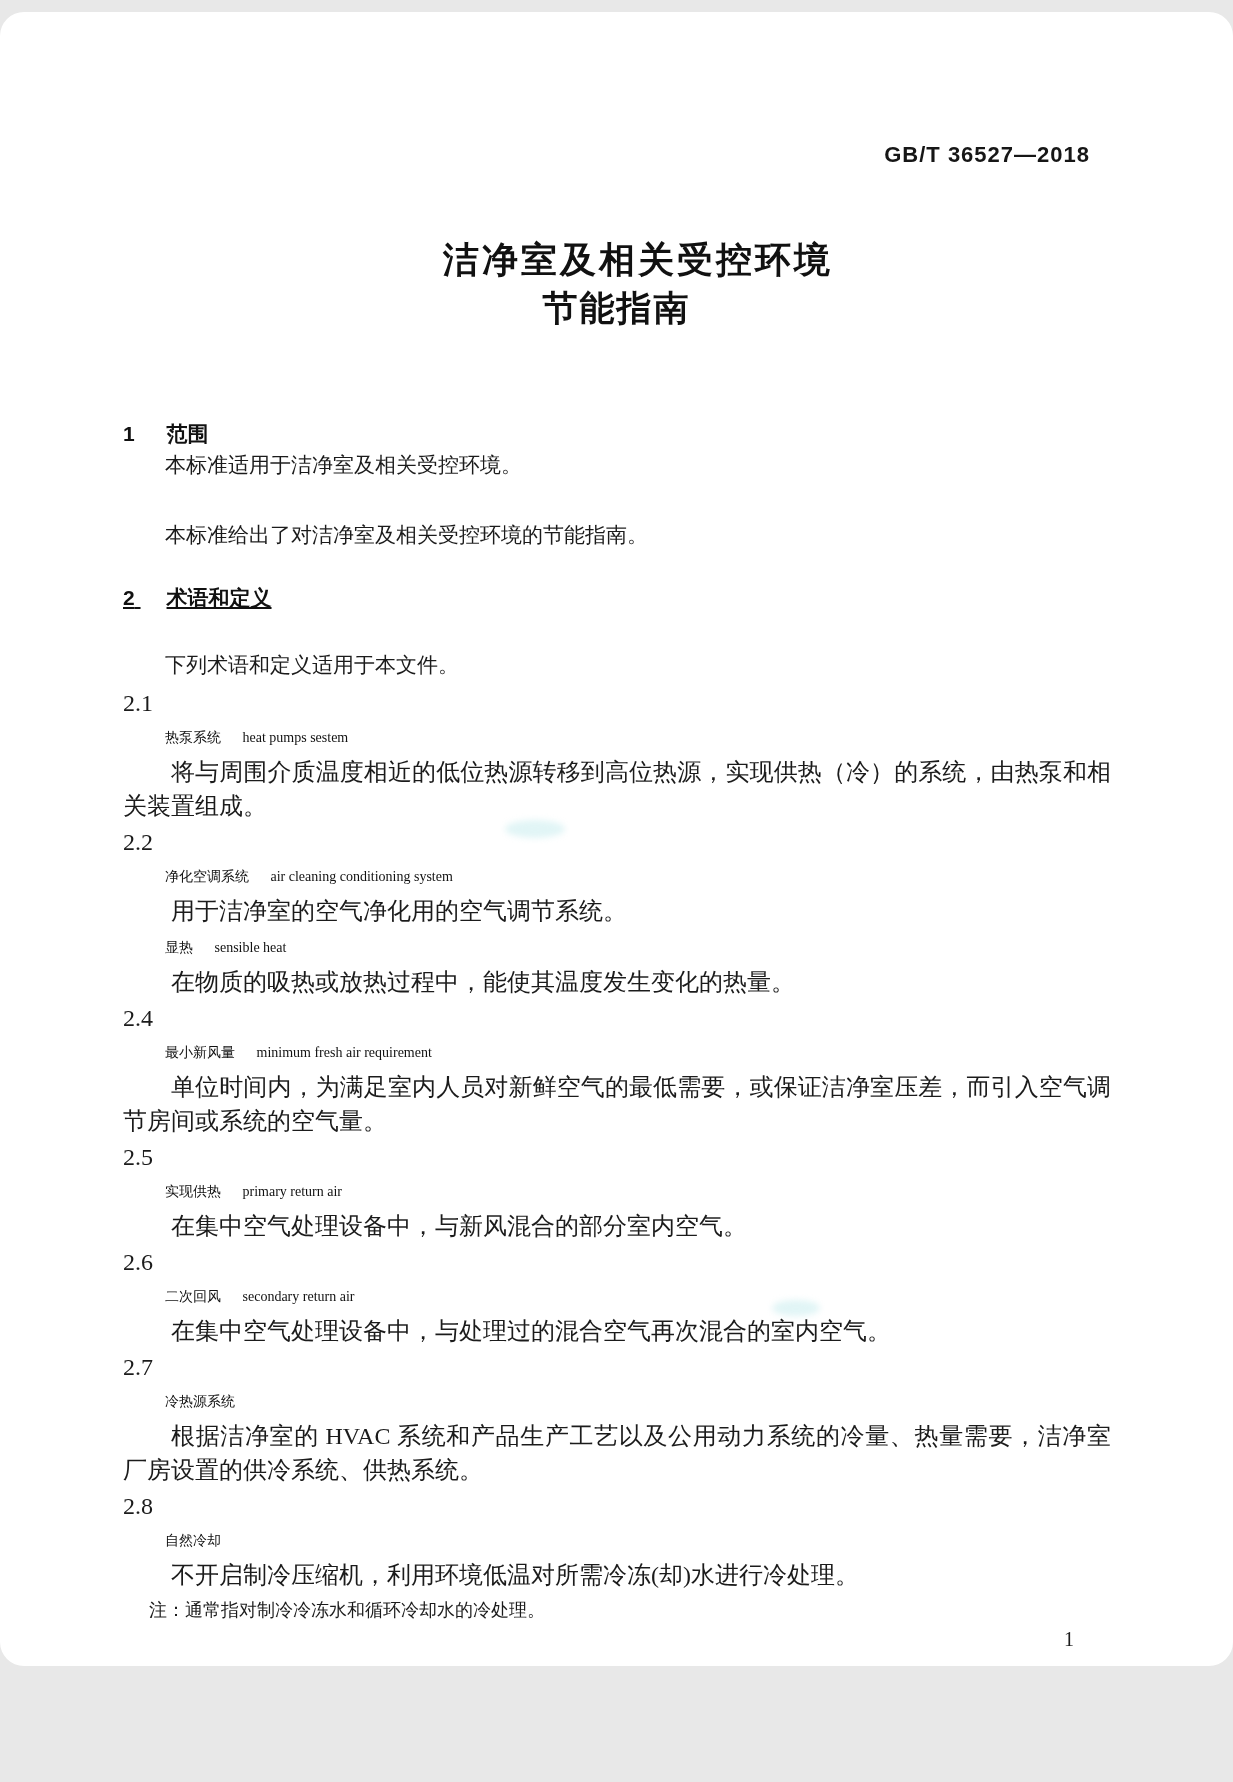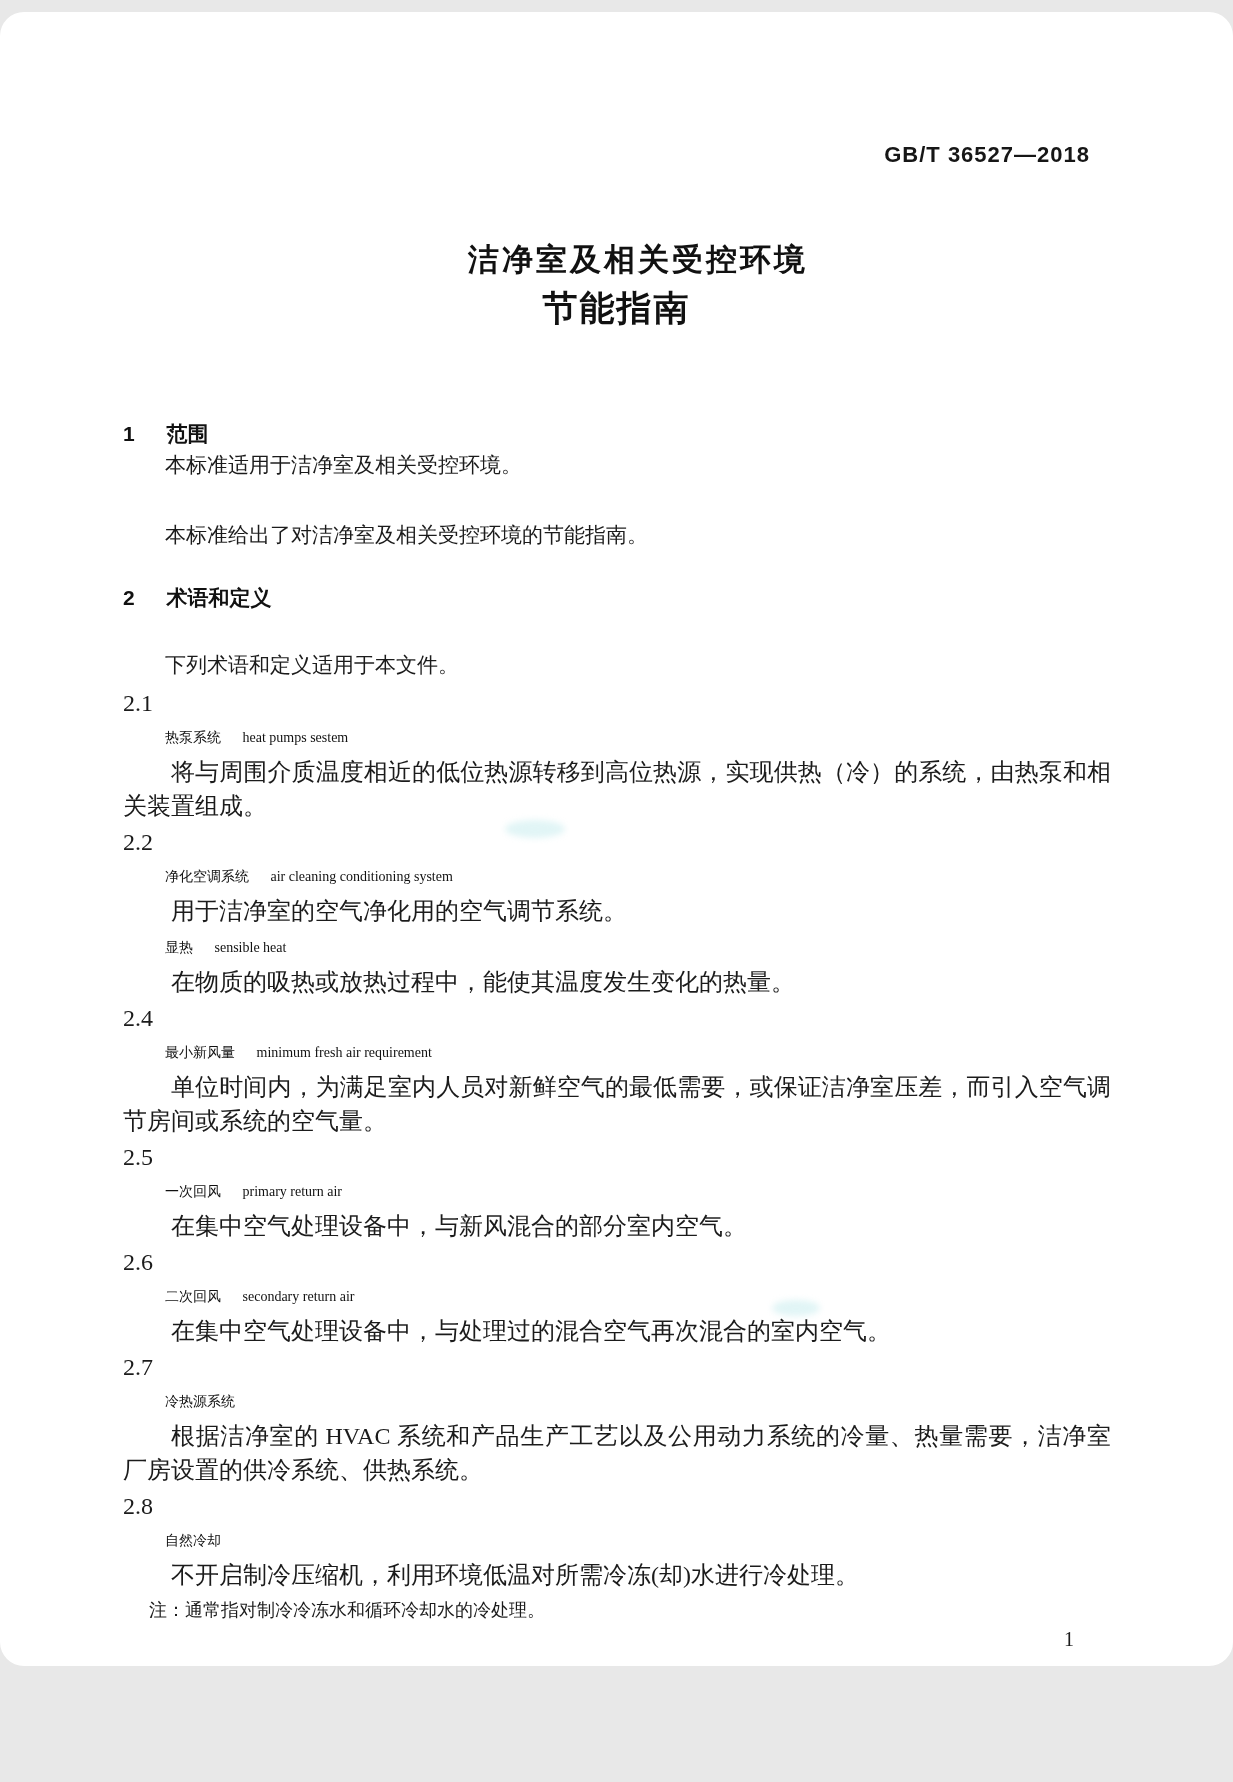--- a/index.html
+++ b/index.html
@@ -31,40 +31,40 @@
   .title-block {
     position: absolute;
     top: 228px;
     left: 0;
     width: 100%;
     text-align: center;
     font-family: "Liberation Sans", sans-serif;
     font-weight: bold;
     color: #111;
   }
-  .title-line1 { font-size: 31px; letter-spacing: 3px; line-height: 40px; padding-left: 43px; }
+  .title-line1 { font-size: 36px; letter-spacing: 3px; line-height: 40px; padding-left: 43px; }
   .title-line2 { font-size: 35px; letter-spacing: 2px; line-height: 40px; margin-top: 8px; }
 
   
   .content {
     position: absolute;
     left: 123px;
     top: 408px;
     width: 988px;
   }
 
   .sec-heading {
     font-family: "Liberation Sans", sans-serif;
     font-weight: bold;
     font-size: 21px;
     line-height: 28px;
     color: #111;
   }
   .sec-heading .sec-label { margin-left: 26px; }
-  .sec-heading.second { margin-top: 32px; }
+  .sec-heading.second { margin-top: 32px; text-decoration: underline; }
 
   .body-par {
     margin: 0;
     font-size: 21px;
     line-height: 34px;
     text-indent: 2em;
     text-align: justify;
     color: #1b1b1b;
   }
   .first-par { margin-top: 36px; }
@@ -190,21 +190,21 @@
     <div class="term-name">
       <span class="zh">最小新风量</span>
       <span class="en">minimum fresh air requirement</span>
     </div>
     <p class="def">单位时间内，为满足室内人员对新鲜空气的最低需要，或保证洁净室压差，而引入空气调节房间或系统的空气量。</p>
 
   </div>
         <div class="term-group">
     <div class="term-id">2.5</div>
     <div class="term-name">
-      <span class="zh">一次回风</span>
+      <span class="zh">实现供热</span>
       <span class="en">primary return air</span>
     </div>
     <p class="def">在集中空气处理设备中，与新风混合的部分室内空气。</p>
 
   </div>
         <div class="term-group">
     <div class="term-id">2.6</div>
     <div class="term-name">
       <span class="zh">二次回风</span>
       <span class="en">secondary return air</span>

